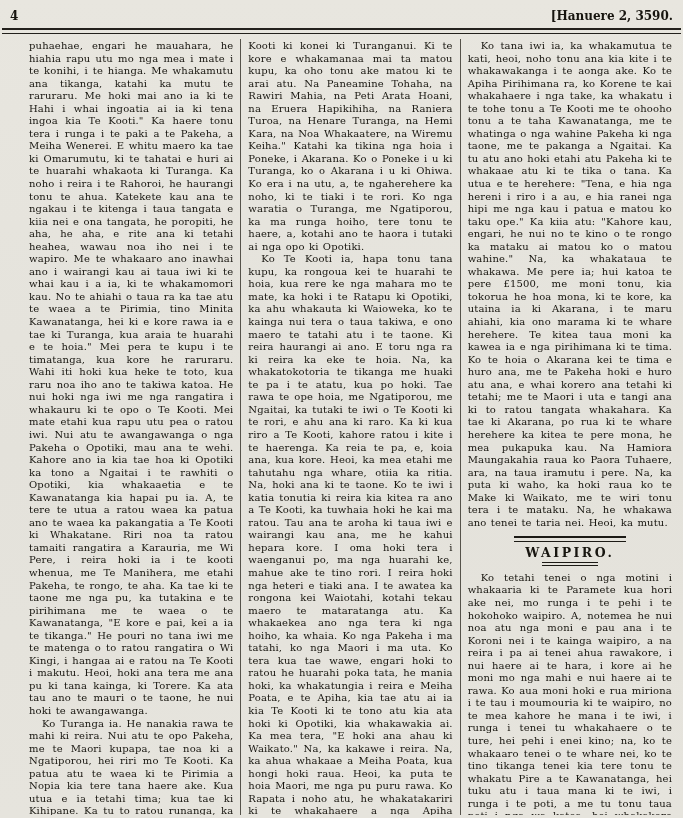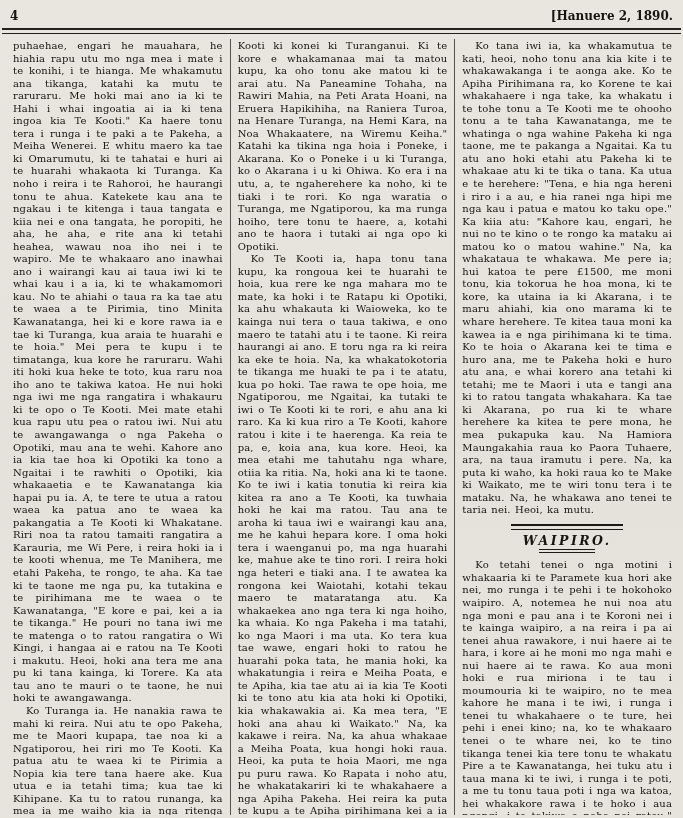--- a/index.html
+++ b/index.html
@@ -17,51 +17,51 @@
   }
   .page-number { font-size:12px; font-weight:bold; width:70px; }
   .masthead { font-size:13.5px; font-weight:bold; letter-spacing:1.5px; text-align:center; flex:1; }
   .issue-date { font-size:12px; font-weight:bold; width:130px; text-align:right; }
   .header-rule {
     margin:2px 2px 0 2px; height:3px;
     border-top:2px solid #23211c; border-bottom:1px solid #23211c;
   }
   .columns {
     display:flex; align-items:stretch;
-    padding:5px 4px 0 6px; height:776px; overflow:hidden;
+    padding:5px 4px 0 22px; height:776px; overflow:hidden;
   }
   .col {
     flex:1 1 0; padding:1px 7px 0 7px; overflow:hidden;
     text-align:justify; font-size:10px; line-height:12.55px;
     letter-spacing:0.15px; word-spacing:1px;
   }
   .col + .col { border-left:1px solid #55524a; }
   p.para { margin:0; }
   p.indent { text-indent:13px; }
   .sec-divider {
     width:112px; height:3px; margin:7px auto 5px auto;
     border-top:2px solid #1c1a15; border-bottom:1px solid #1c1a15;
   }
   .sec-heading {
     text-align:center; font-weight:bold; font-size:12.5px;
-    letter-spacing:2.5px; margin:0 0 2px 0; text-indent:0;font-style:italic;
+    letter-spacing:2.5px; margin:0 0 2px 0; text-indent:0;
   }
   .sec-underrule {
     width:56px; height:2px; margin:2px auto 6px auto;
     border-top:1px solid #1c1a15; border-bottom:1px solid #1c1a15;
   }
 </style>
 </head>
 <body>
 
 <div class="page">
 
   <div class="page-header">
     <div class="page-number">4</div>
-    <div class="issue-date">[Hanuere 2, 1890.</div>
+    <div class="issue-date">[Hanuere 2, 3590.</div>
   </div>
 
   <div class="header-rule"></div>
 
   <div class="columns">
 
     <div class="col">
         <p class="para">puhaehae, engari he mauahara, he hiahia rapu utu mo nga mea i mate i te konihi, i te hianga. Me whakamutu ana tikanga, katahi ka mutu te raruraru. Me hoki mai ano ia ki te Hahi i whai ingoatia ai ia ki tena ingoa kia Te Kooti." Ka haere tonu tera i runga i te paki a te Pakeha, a Meiha Wenerei. E whitu maero ka tae ki Omarumutu, ki te tahatai e huri ai te huarahi whakaota ki Turanga. Ka noho i reira i te Rahoroi, he haurangi tonu te ahua. Katekete kau ana te ngakau i te kitenga i taua tangata e kiia nei e ona tangata, he poropiti, he aha, he aha, e rite ana ki tetahi heahea, wawau noa iho nei i te wapiro. Me te whakaaro ano inawhai ano i wairangi kau ai taua iwi ki te whai kau i a ia, ki te whakamomori kau. No te ahiahi o taua ra ka tae atu te waea a te Pirimia, tino Minita Kawanatanga, hei ki e kore rawa ia e tae ki Turanga, kua araia te huarahi e te hoia." Mei pera te kupu i te timatanga, kua kore he raruraru. Wahi iti hoki kua heke te toto, kua raru noa iho ano te takiwa katoa. He nui hoki nga iwi me nga rangatira i whakauru ki te opo o Te Kooti. Mei mate etahi kua rapu utu pea o ratou iwi. Nui atu te awangawanga o nga Pakeha o Opotiki, mau ana te wehi. Kahore ano ia kia tae hoa ki Opotiki ka tono a Ngaitai i te rawhiti o Opotiki, kia whakaaetia e te Kawanatanga kia hapai pu ia. A, te tere te utua a ratou waea ka patua ano te waea ka pakangatia a Te Kooti ki Whakatane. Riri noa ta ratou tamaiti rangatira a Karauria, me Wi Pere, i reira hoki ia i te kooti whenua, me Te Manihera, me etahi Pakeha, te rongo, te aha. Ka tae ki te taone me nga pu, ka tutakina e te pirihimana me te waea o te Kawanatanga, "E kore e pai, kei a ia te tikanga." He pouri no tana iwi me te matenga o to ratou rangatira o Wi Kingi, i hangaa ai e ratou na Te Kooti i makutu. Heoi, hoki ana tera me ana pu ki tana kainga, ki Torere. Ka ata tau ano te mauri o te taone, he nui hoki te awangawanga.</p>
         <p class="para indent">Ko Turanga ia. He nanakia rawa te mahi ki reira. Nui atu te opo Pakeha, me te Maori kupapa, tae noa ki a Ngatiporou, hei riri mo Te Kooti. Ka patua atu te waea ki te Pirimia a Nopia kia tere tana haere ake. Kua utua e ia tetahi tima; kua tae ki Kihipane. Ka tu to ratou runanga, ka mea ia me waiho kia ia nga ritenga mana e whakahaere. Taro ake ka atu a Rapata Wahawaha hei hoa mo te taha Kawanatanga. Ko te waea tenei a nga rangatira o Turanga ki te Minita o te taha Maori: "Kahore rawa matou e pai kia tae ake a Te</p>
       </div>

